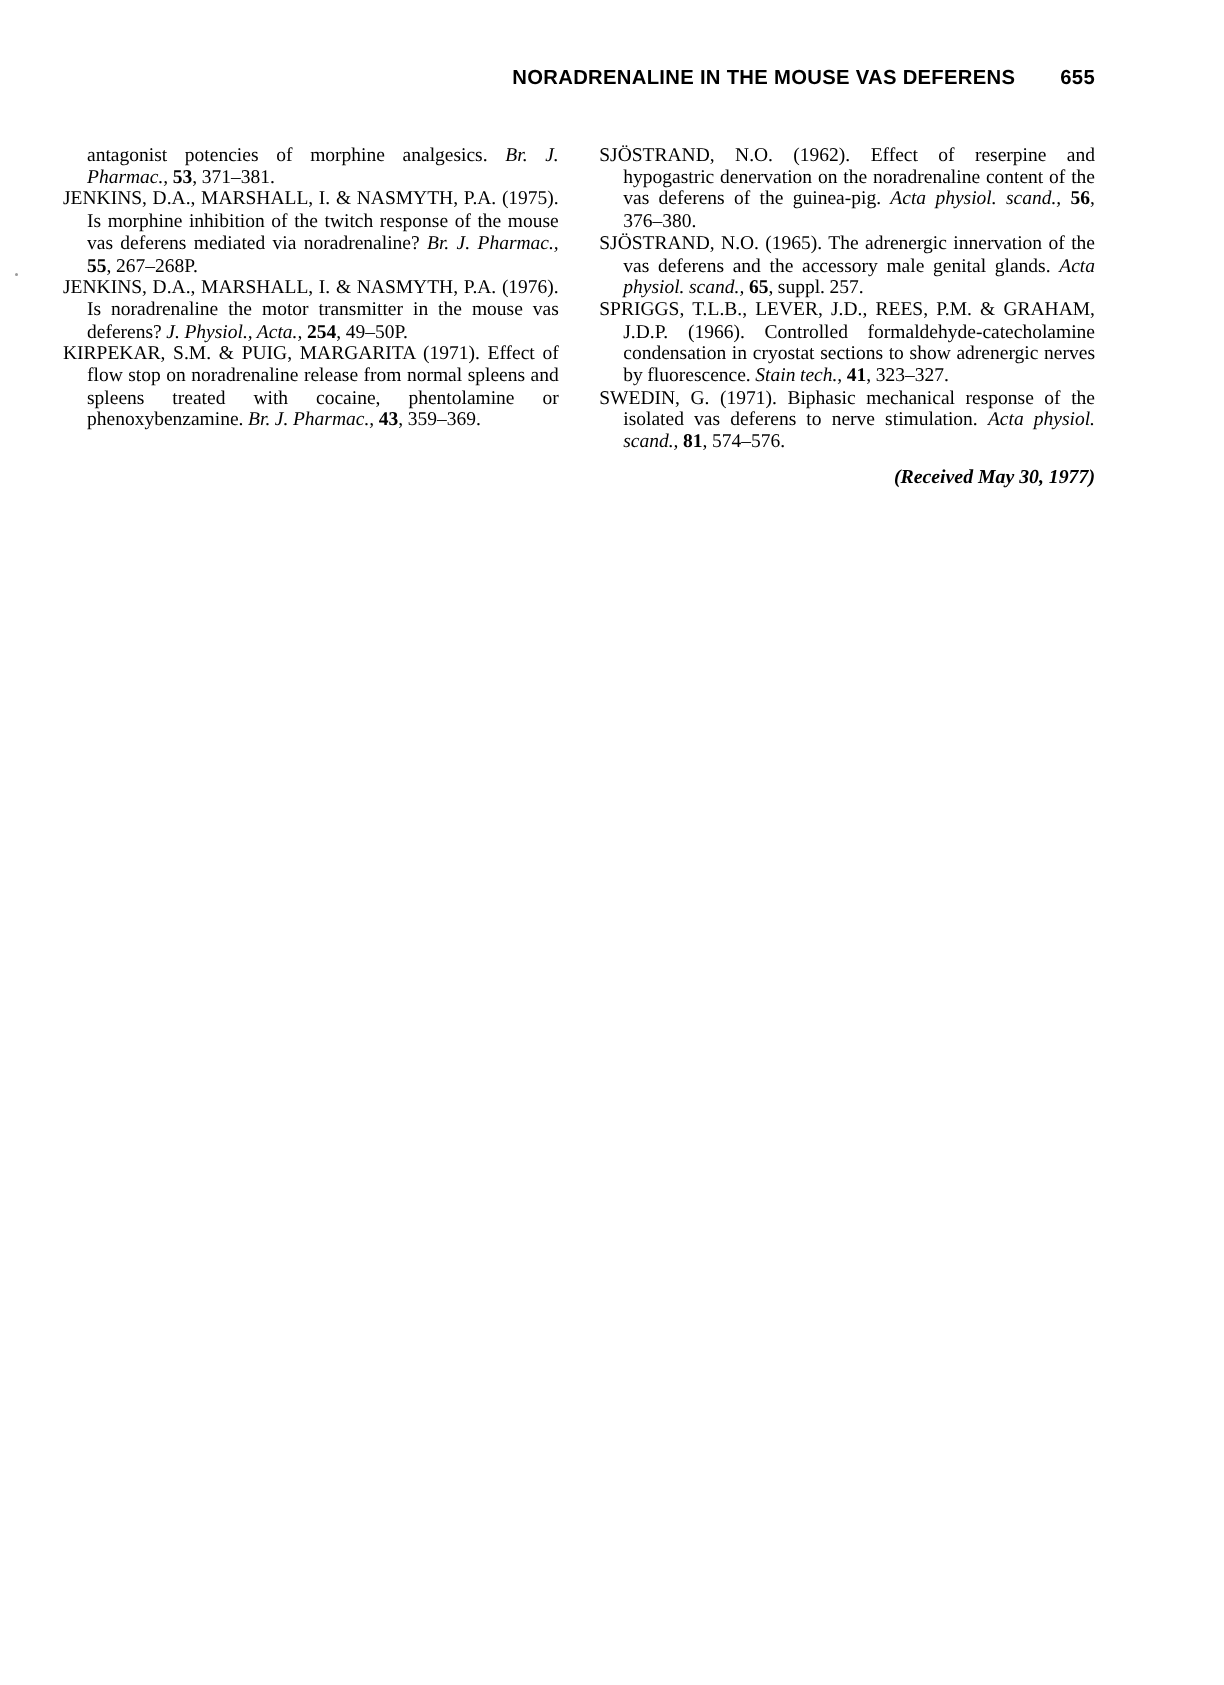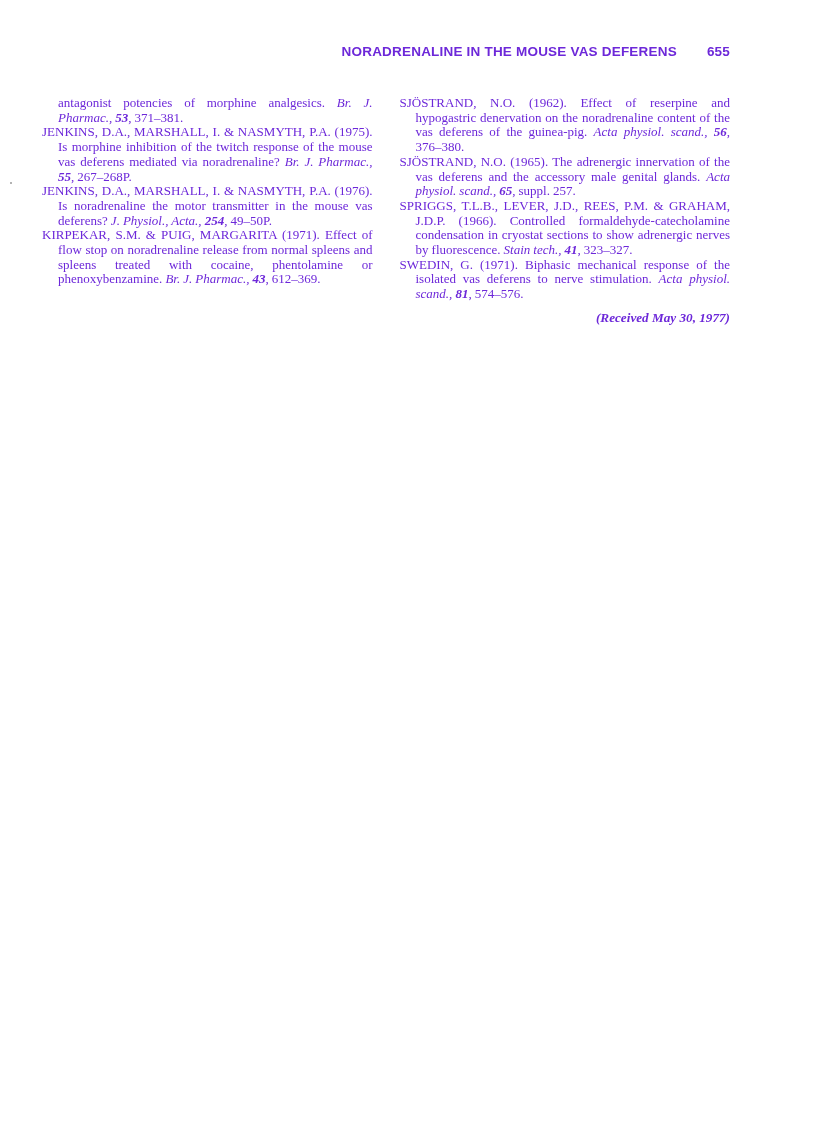--- a/index.html
+++ b/index.html
@@ -5,21 +5,21 @@
   html, body {
     margin: 0;
     padding: 0;
     background: #ffffff;
   }
   .page {
     position: relative;
     width: 816px;
     height: 1123px;
     background: #ffffff;
-    color: #6d28d9;
+    color: #000000;
     overflow: hidden;
   }
   .running-header {
     position: absolute;
     top: 44px;
     left: 42px;
     width: 688px;
     display: flex;
     justify-content: flex-end;
     align-items: baseline;
@@ -55,21 +55,21 @@
     line-height: 14.7px;
     text-align: justify;
     padding-left: 16px;
     text-indent: -16px;
     word-spacing: -0.2px;
   }
   .ref.continuation {
     text-indent: 0;
   }
   .run-i { font-style: italic; }
-  .run-b { font-weight: 700; font-style: italic; }
+  .run-b { font-weight: 700; }
   .received {
     margin: 9px 0 0 0;
     font-family: "Liberation Serif", serif;
     font-size: 13.2px;
     line-height: 14.7px;
     text-align: right;
     font-weight: 700;
     font-style: italic;
   }
   .scan-speck {
@@ -92,21 +92,21 @@
     <span class="page-number">655</span>
   </div>
 
   <div class="scan-speck"></div>
 
   <div class="columns">
     <div class="col">
         <p class="ref continuation"><span class="run">antagonist potencies of morphine analgesics. </span><span class="run-i">Br. J. Pharmac.,</span><span class="run"> </span><span class="run-b">53</span><span class="run">, 371–381.</span></p>
         <p class="ref"><span class="run">JENKINS, D.A., MARSHALL, I. &amp; NASMYTH, P.A. (1975). Is morphine inhibition of the twitch response of the mouse vas deferens mediated via noradrenaline? </span><span class="run-i">Br. J. Pharmac.,</span><span class="run"> </span><span class="run-b">55</span><span class="run">, 267–268P.</span></p>
         <p class="ref"><span class="run">JENKINS, D.A., MARSHALL, I. &amp; NASMYTH, P.A. (1976). Is noradrenaline the motor transmitter in the mouse vas deferens? </span><span class="run-i">J. Physiol., Acta.,</span><span class="run"> </span><span class="run-b">254</span><span class="run">, 49–50P.</span></p>
-        <p class="ref"><span class="run">KIRPEKAR, S.M. &amp; PUIG, MARGARITA (1971). Effect of flow stop on noradrenaline release from normal spleens and spleens treated with cocaine, phentolamine or phenoxybenzamine. </span><span class="run-i">Br. J. Pharmac.,</span><span class="run"> </span><span class="run-b">43</span><span class="run">, 612–369.</span></p>
+        <p class="ref"><span class="run">KIRPEKAR, S.M. &amp; PUIG, MARGARITA (1971). Effect of flow stop on noradrenaline release from normal spleens and spleens treated with cocaine, phentolamine or phenoxybenzamine. </span><span class="run-i">Br. J. Pharmac.,</span><span class="run"> </span><span class="run-b">43</span><span class="run">, 359–369.</span></p>
       </div>
     <div class="col">
     <p class="ref"><span class="run">SJÖSTRAND, N.O. (1962). Effect of reserpine and hypogastric denervation on the noradrenaline content of the vas deferens of the guinea-pig. </span><span class="run-i">Acta physiol. scand.,</span><span class="run"> </span><span class="run-b">56</span><span class="run">, 376–380.</span></p>
         <p class="ref"><span class="run">SJÖSTRAND, N.O. (1965). The adrenergic innervation of the vas deferens and the accessory male genital glands. </span><span class="run-i">Acta physiol. scand.,</span><span class="run"> </span><span class="run-b">65</span><span class="run">, suppl. 257.</span></p>
         <p class="ref"><span class="run">SPRIGGS, T.L.B., LEVER, J.D., REES, P.M. &amp; GRAHAM, J.D.P. (1966). Controlled formaldehyde-catecholamine condensation in cryostat sections to show adrenergic nerves by fluorescence. </span><span class="run-i">Stain tech.,</span><span class="run"> </span><span class="run-b">41</span><span class="run">, 323–327.</span></p>
         <p class="ref"><span class="run">SWEDIN, G. (1971). Biphasic mechanical response of the isolated vas deferens to nerve stimulation. </span><span class="run-i">Acta physiol. scand.,</span><span class="run"> </span><span class="run-b">81</span><span class="run">, 574–576.</span></p>
         <p class="received">(Received May 30, 1977)</p>
       </div>
   </div>
 

